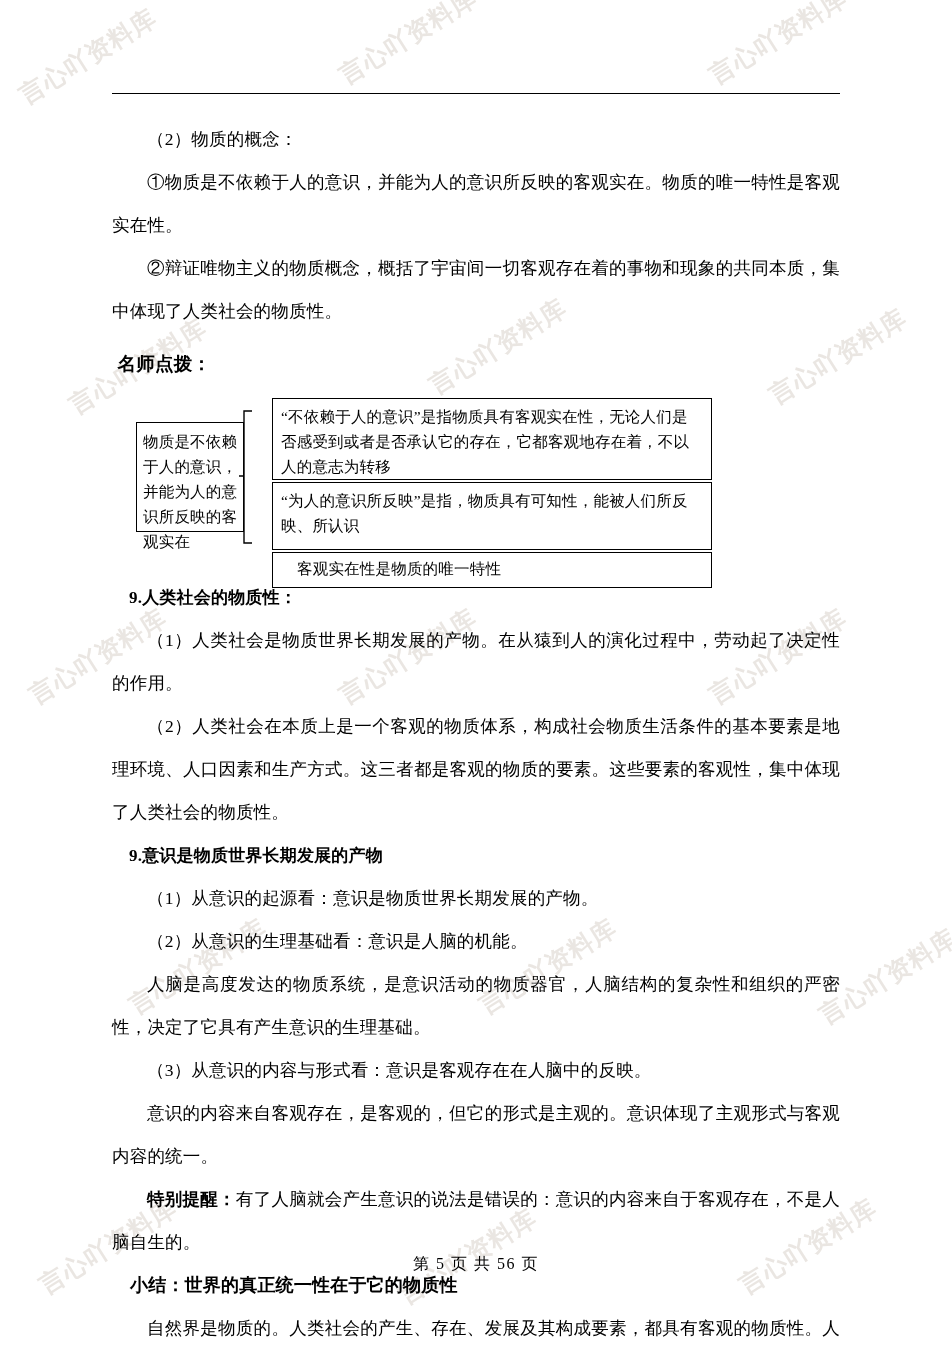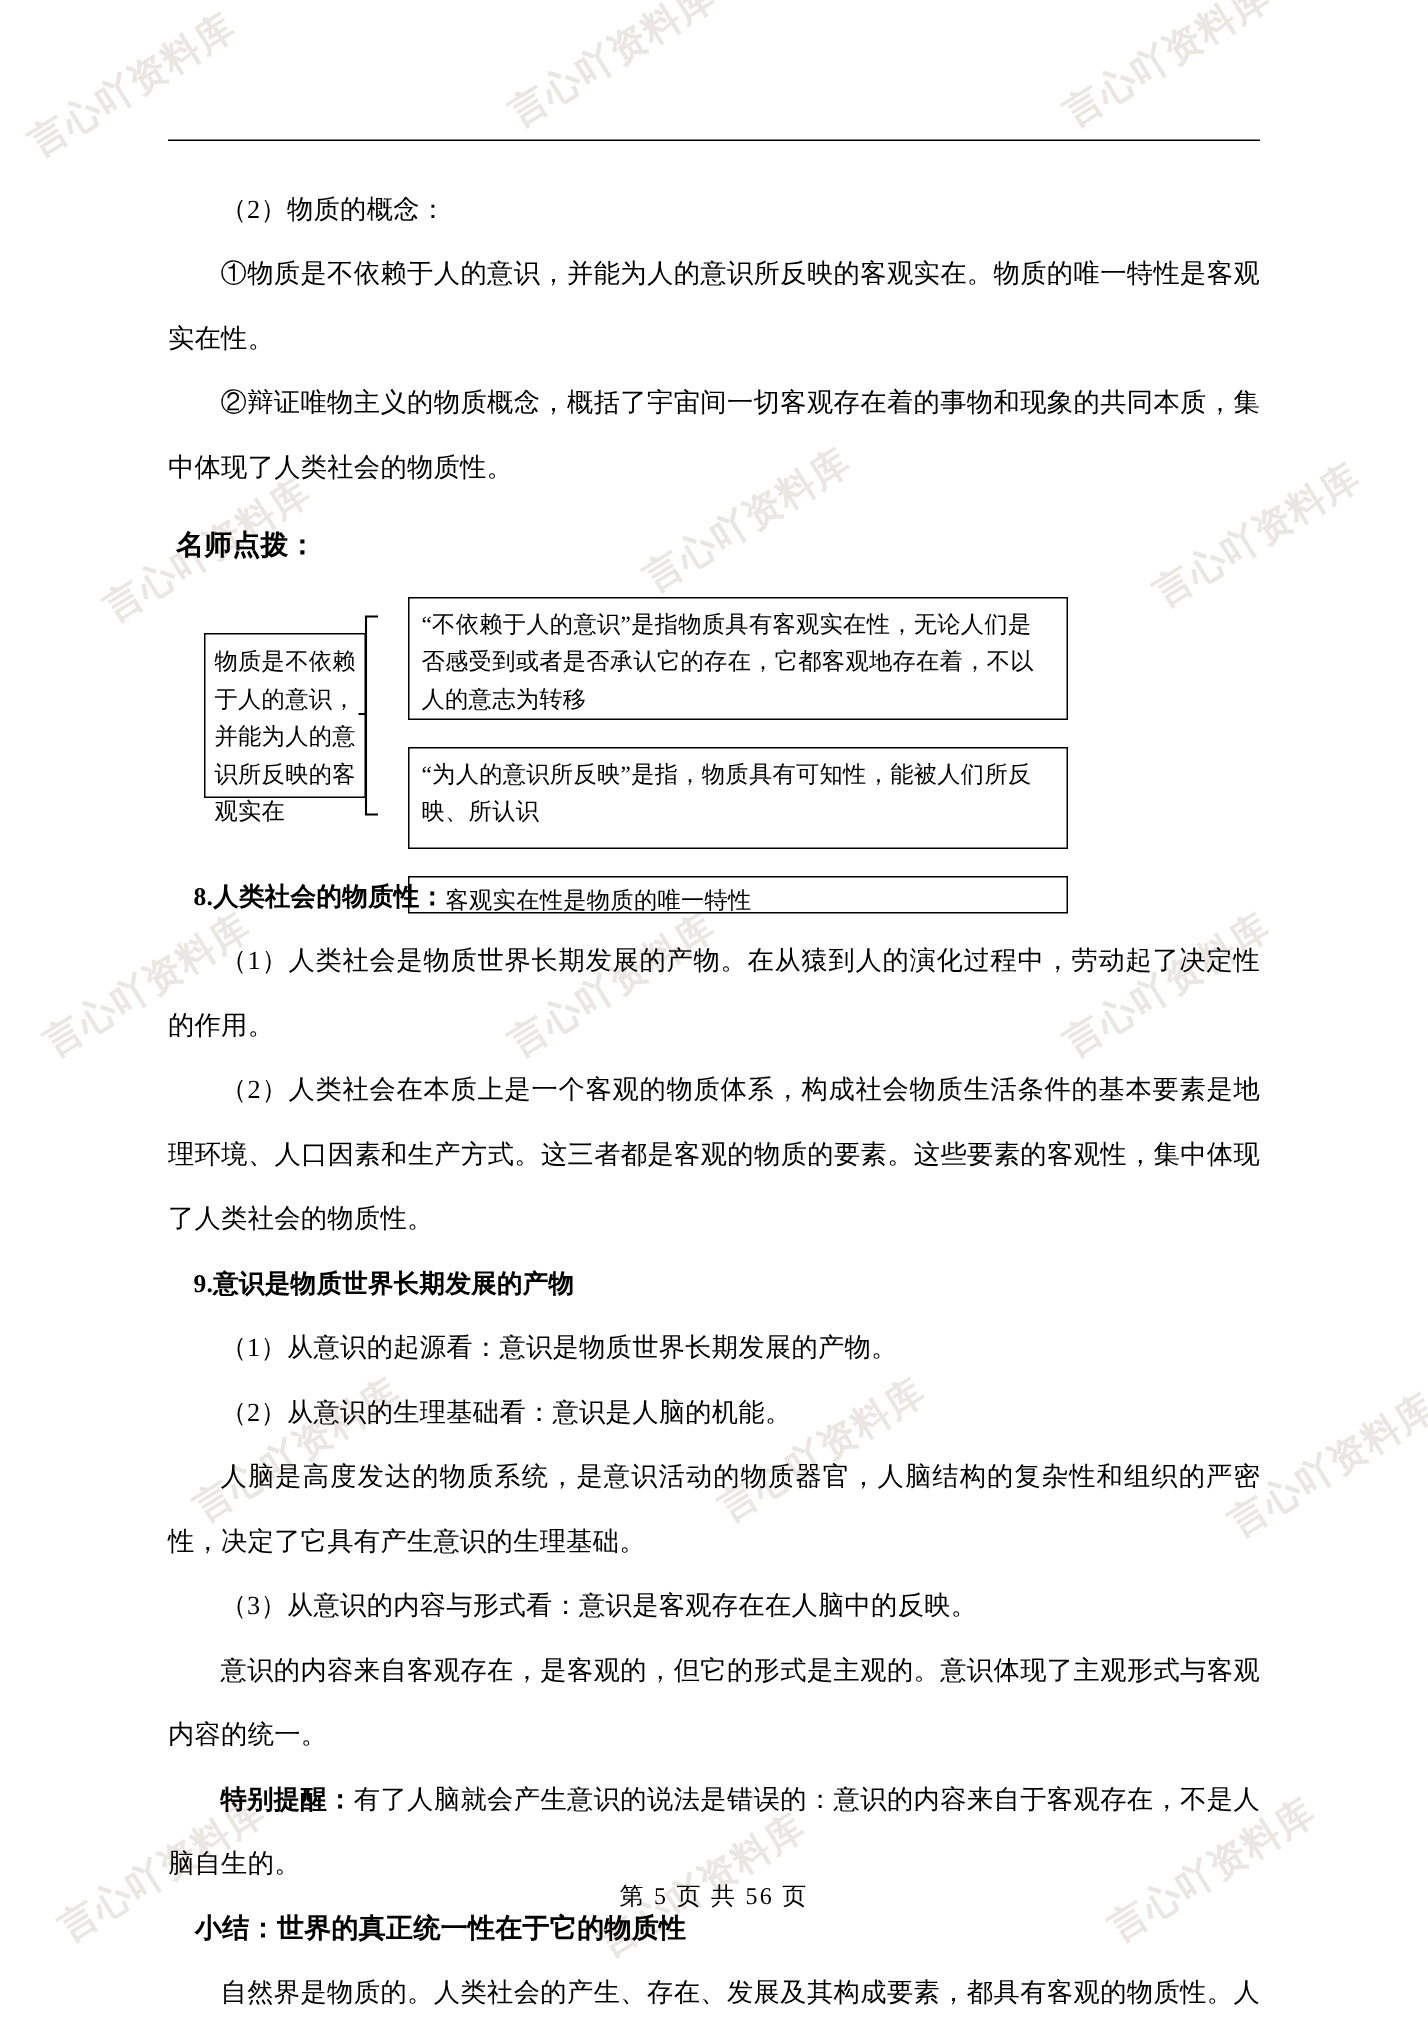--- a/index.html
+++ b/index.html
@@ -118,25 +118,25 @@
     top: 0;
     width: 440px;
   }
   .dia-box {
     border: 1.3px solid #000;
     box-sizing: border-box;
     font-size: 15.5px;
     line-height: 25px;
     padding: 5px 8px 5px 8px;
     letter-spacing: 0.2px;
-    margin-bottom: 18px;
+    margin-bottom: 2px;
   }
   .dia-box.b1 { height: 82px; }
   .dia-box.b2 { height: 68px; }
-  .dia-box.b3 { height: 25px; padding-top: 3px; padding-left: 24px;}
+  .dia-box.b3 { height: 36px; padding-top: 3px; padding-left: 24px;}
   .footer {
     position: absolute;
     left: 0;
     right: 0;
     bottom: 72px;
     text-align: center;
     font-size: 16px;
     letter-spacing: 1.5px;
     z-index: 2;
     font-family: "Liberation Serif", serif;
@@ -180,21 +180,21 @@
         <svg class="brace" viewBox="0 0 16 134" preserveAspectRatio="none">
           <path d="M14 1 H6 V66 H1 H6 V133 H14" fill="none" stroke="#000" stroke-width="1.4"></path>
         </svg>
         <div class="dia-right">
           <div class="dia-box b1">“不依赖于人的意识”是指物质具有客观实在性，无论人们是否感受到或者是否承认它的存在，它都客观地存在着，不以人的意志为转移</div>
           <div class="dia-box b2">“为人的意识所反映”是指，物质具有可知性，能被人们所反映、所认识</div>
           <div class="dia-box b3">客观实在性是物质的唯一特性</div>
         </div>
       </div>
 
-      <p class="heading-sub">8.人类社会的物质性：</p>
+      <p class="heading-sub">9.人类社会的物质性：</p>
       <p class="indent">（1）人类社会是物质世界长期发展的产物。在从猿到人的演化过程中，劳动起了决定性的作用。</p>
       <p class="indent">（2）人类社会在本质上是一个客观的物质体系，构成社会物质生活条件的基本要素是地理环境、人口因素和生产方式。这三者都是客观的物质的要素。这些要素的客观性，集中体现了人类社会的物质性。</p>
       <p class="heading-sub">9.意识是物质世界长期发展的产物</p>
       <p class="indent">（1）从意识的起源看：意识是物质世界长期发展的产物。</p>
       <p class="indent">（2）从意识的生理基础看：意识是人脑的机能。</p>
       <p class="indent">人脑是高度发达的物质系统，是意识活动的物质器官，人脑结构的复杂性和组织的严密性，决定了它具有产生意识的生理基础。</p>
       <p class="indent">（3）从意识的内容与形式看：意识是客观存在在人脑中的反映。</p>
       <p class="indent">意识的内容来自客观存在，是客观的，但它的形式是主观的。意识体现了主观形式与客观内容的统一。</p>
       <p class="indent"><span class="bold">特别提醒：</span><span>有了人脑就会产生意识的说法是错误的：意识的内容来自于客观存在，不是人脑自生的。</span></p>
       <p class="heading-bold-lg">小结：世界的真正统一性在于它的物质性</p>

